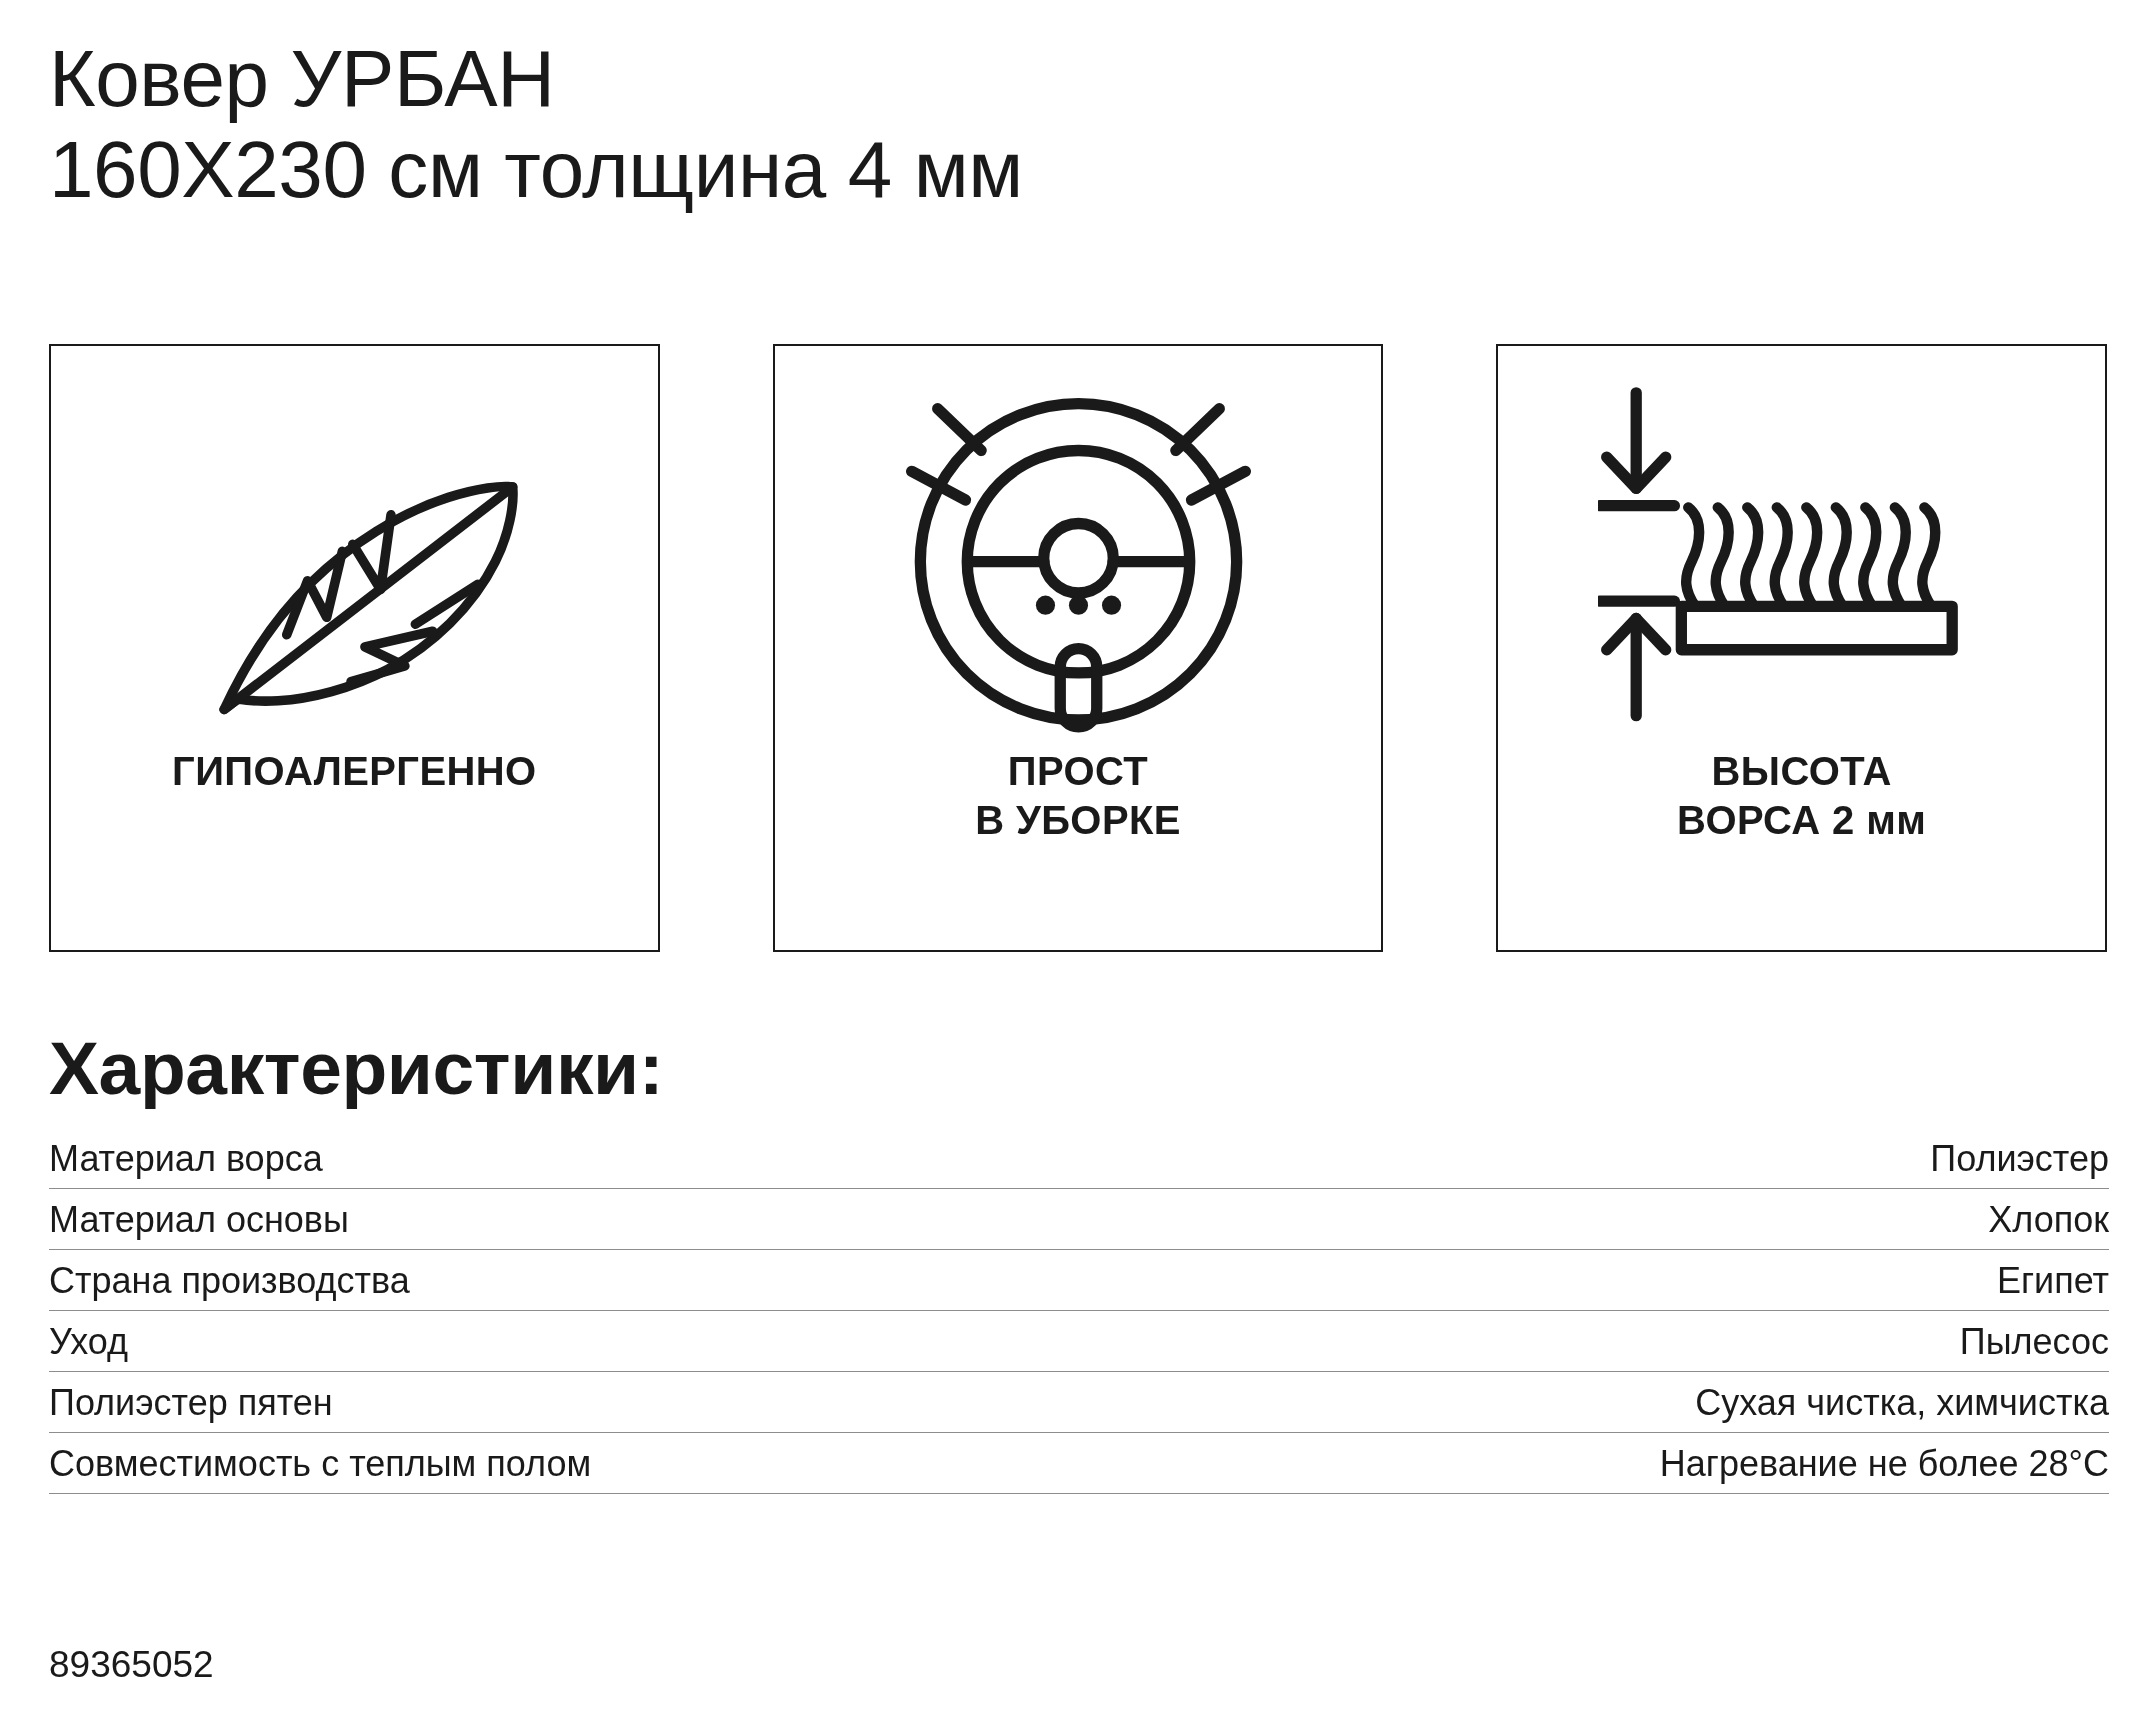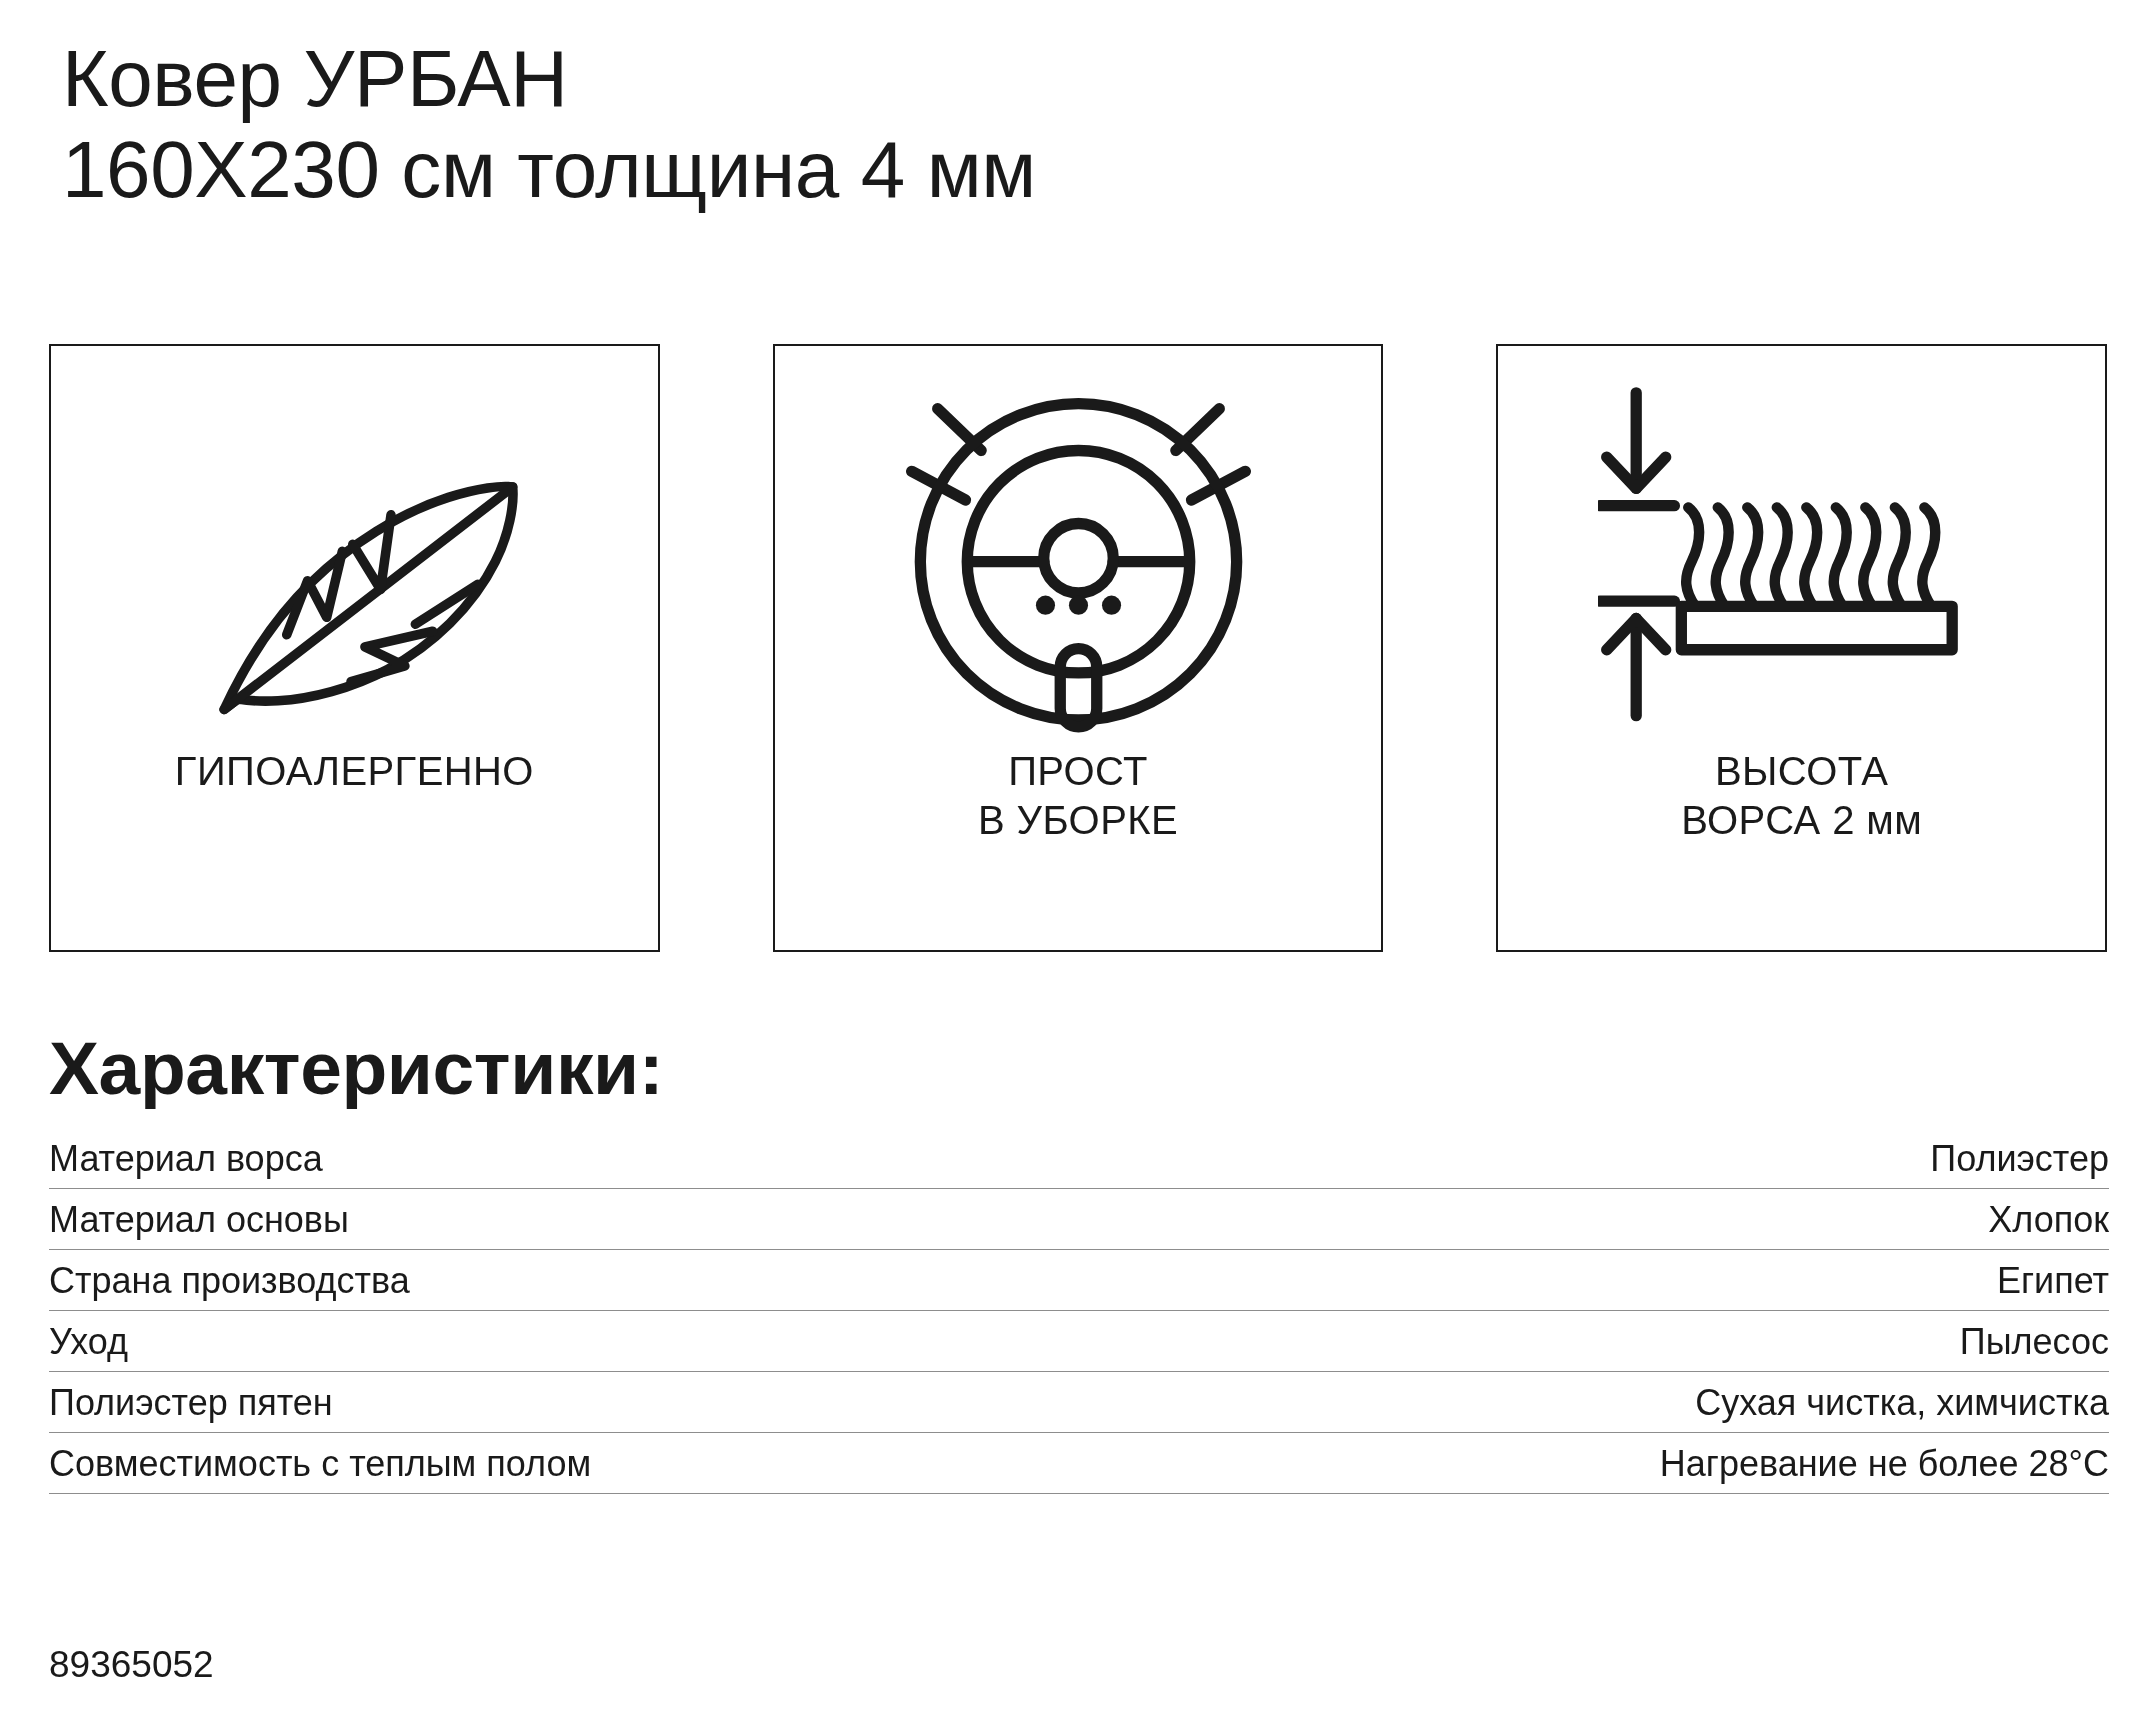--- a/index.html
+++ b/index.html
@@ -21,21 +21,20 @@
     overflow: hidden;
     box-sizing: border-box;
   }
 
   
   .title-block {
     position: absolute;
     left: 49px;
     top: 33px;
     width: 1825px;
-    margin-left: 13px;
   }
   .title-line {
     font-size: 80px;
     line-height: 1.14;
     font-weight: 400;
     letter-spacing: -0.4px;
     white-space: nowrap;
     color: #1a1a1a;
   }
 
@@ -63,21 +62,21 @@
   .feature-icon {
     flex: 0 0 auto;
     margin-top: 19px;
     height: 382px;
     display: flex;
     align-items: center;
     justify-content: center;
   }
   .feature-label {
     font-size: 40px;
-    font-weight: 400;
+    font-weight: 700;
     line-height: 1.22;
     text-align: center;
     letter-spacing: 0.4px;
     color: #1a1a1a;
     padding: 0 12px;
     white-space: pre-line;
   }
 
   
   .specs-heading {

